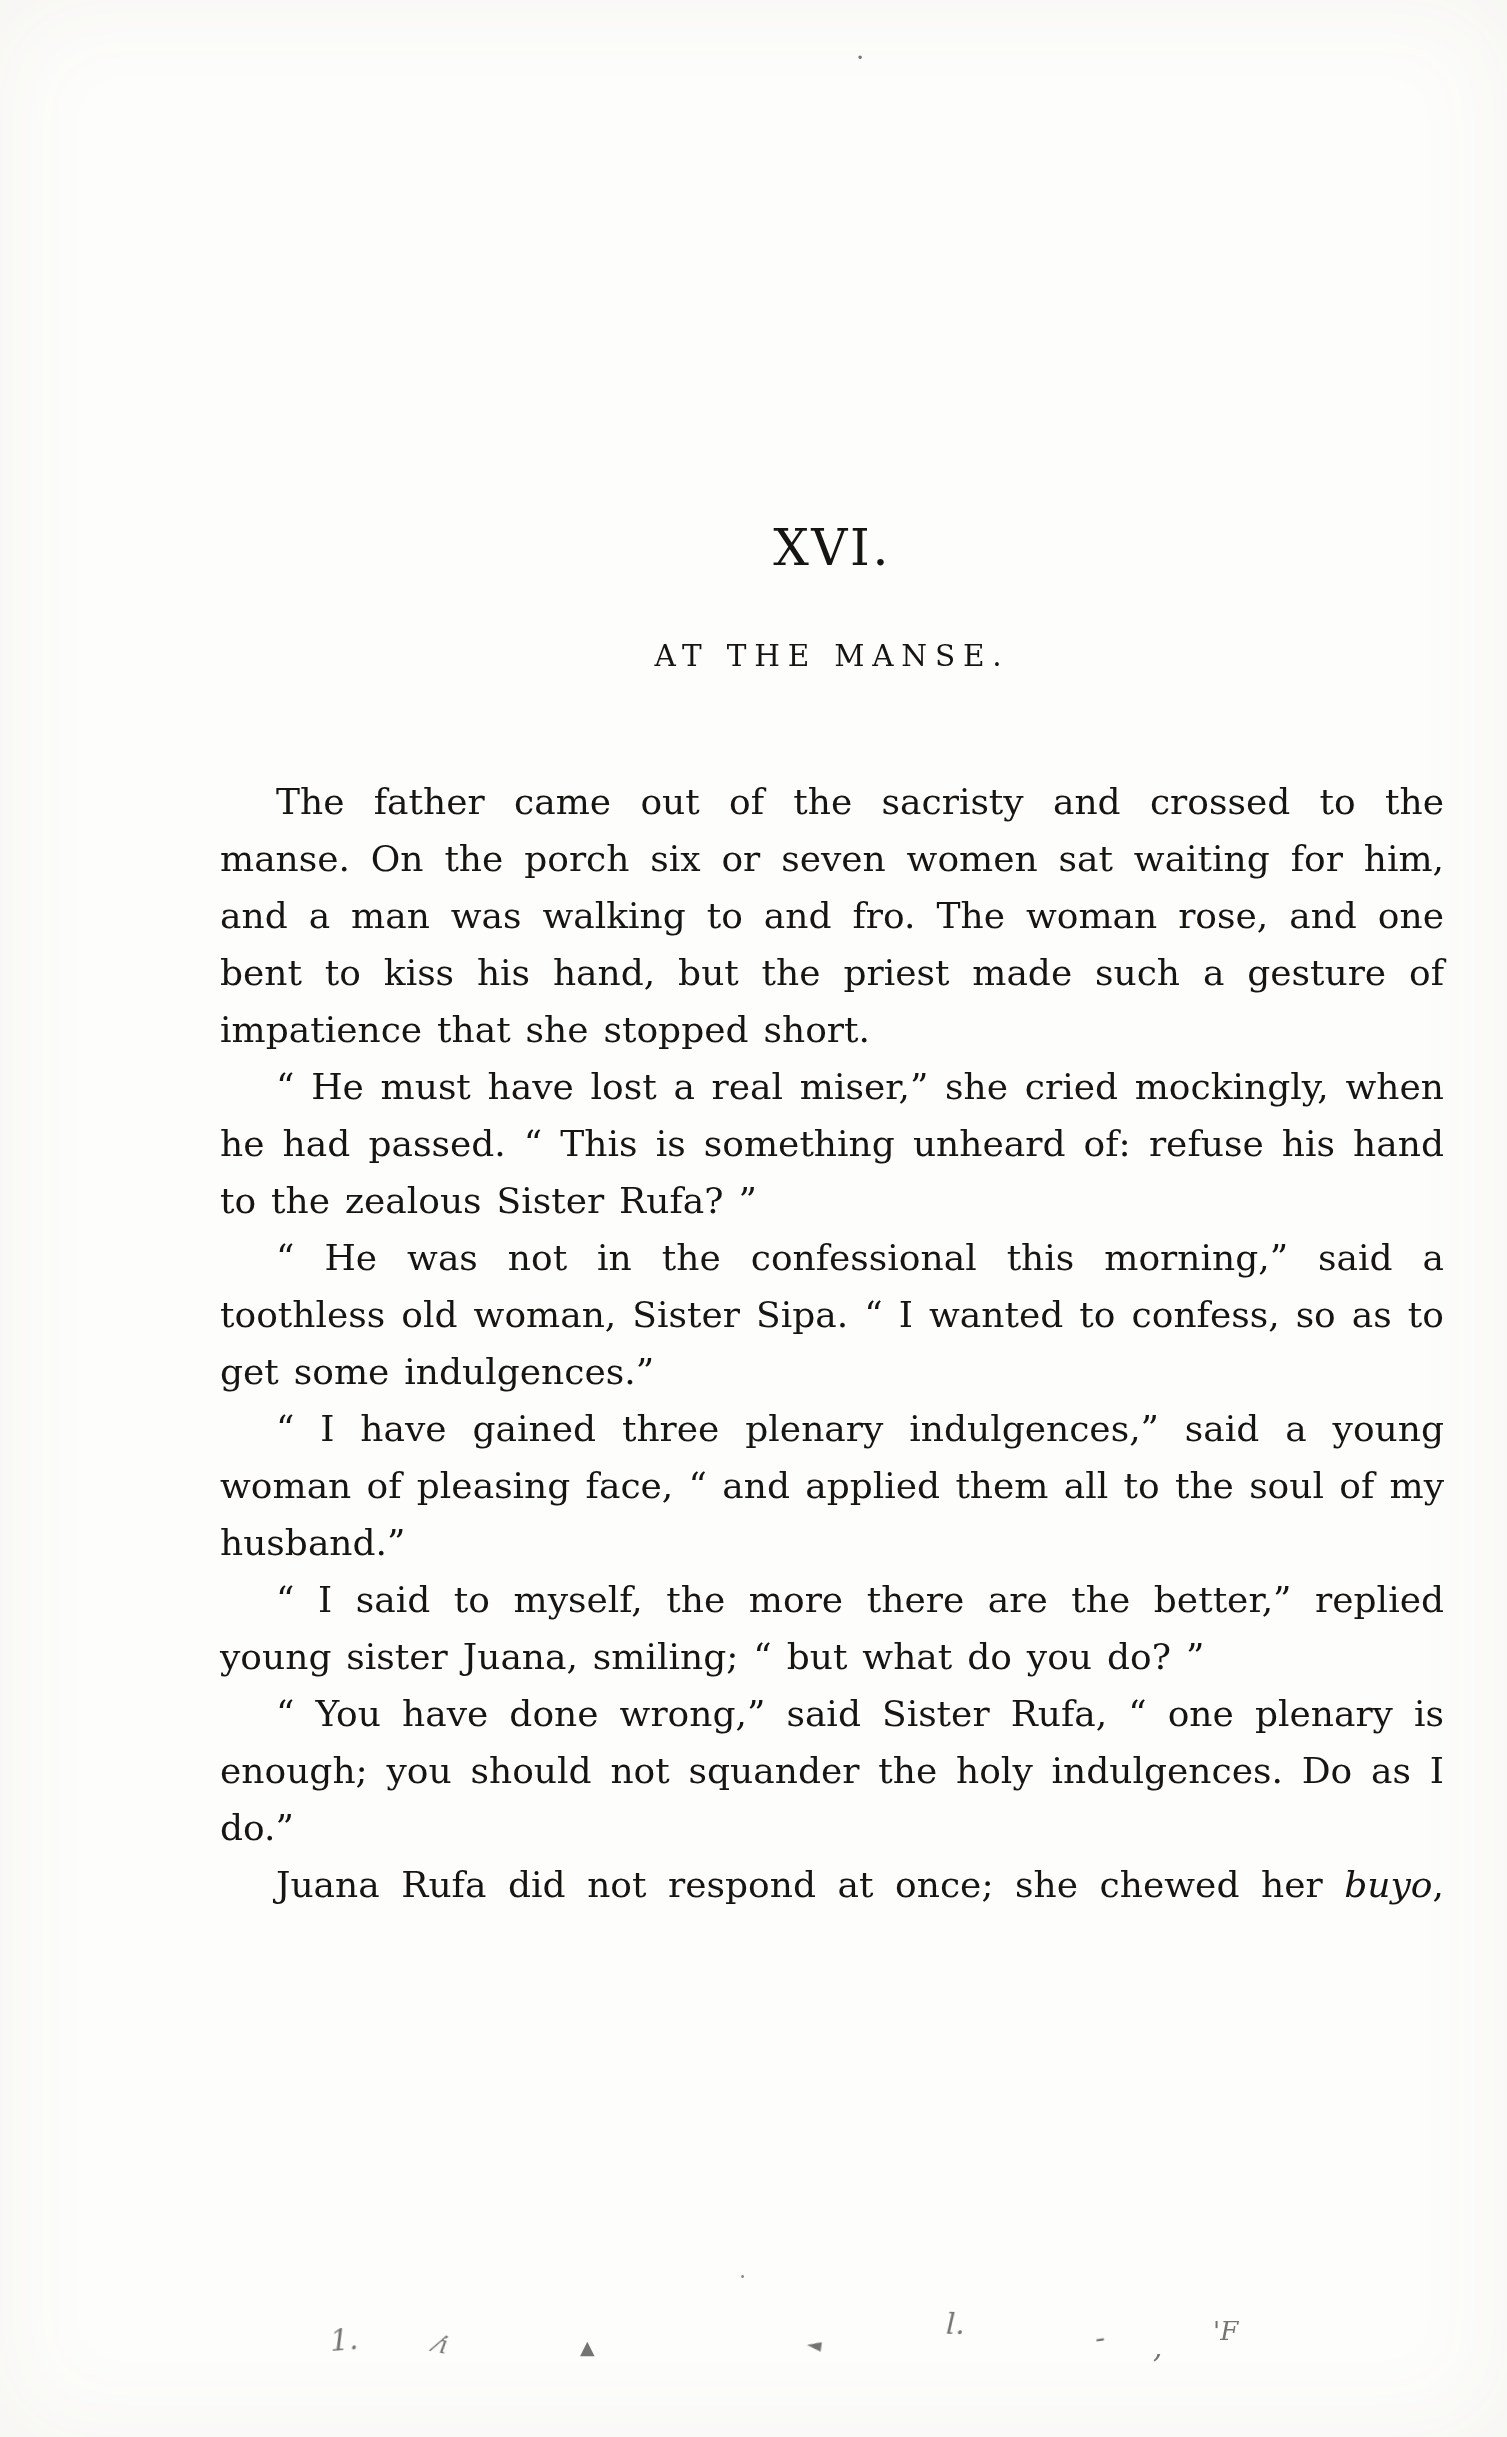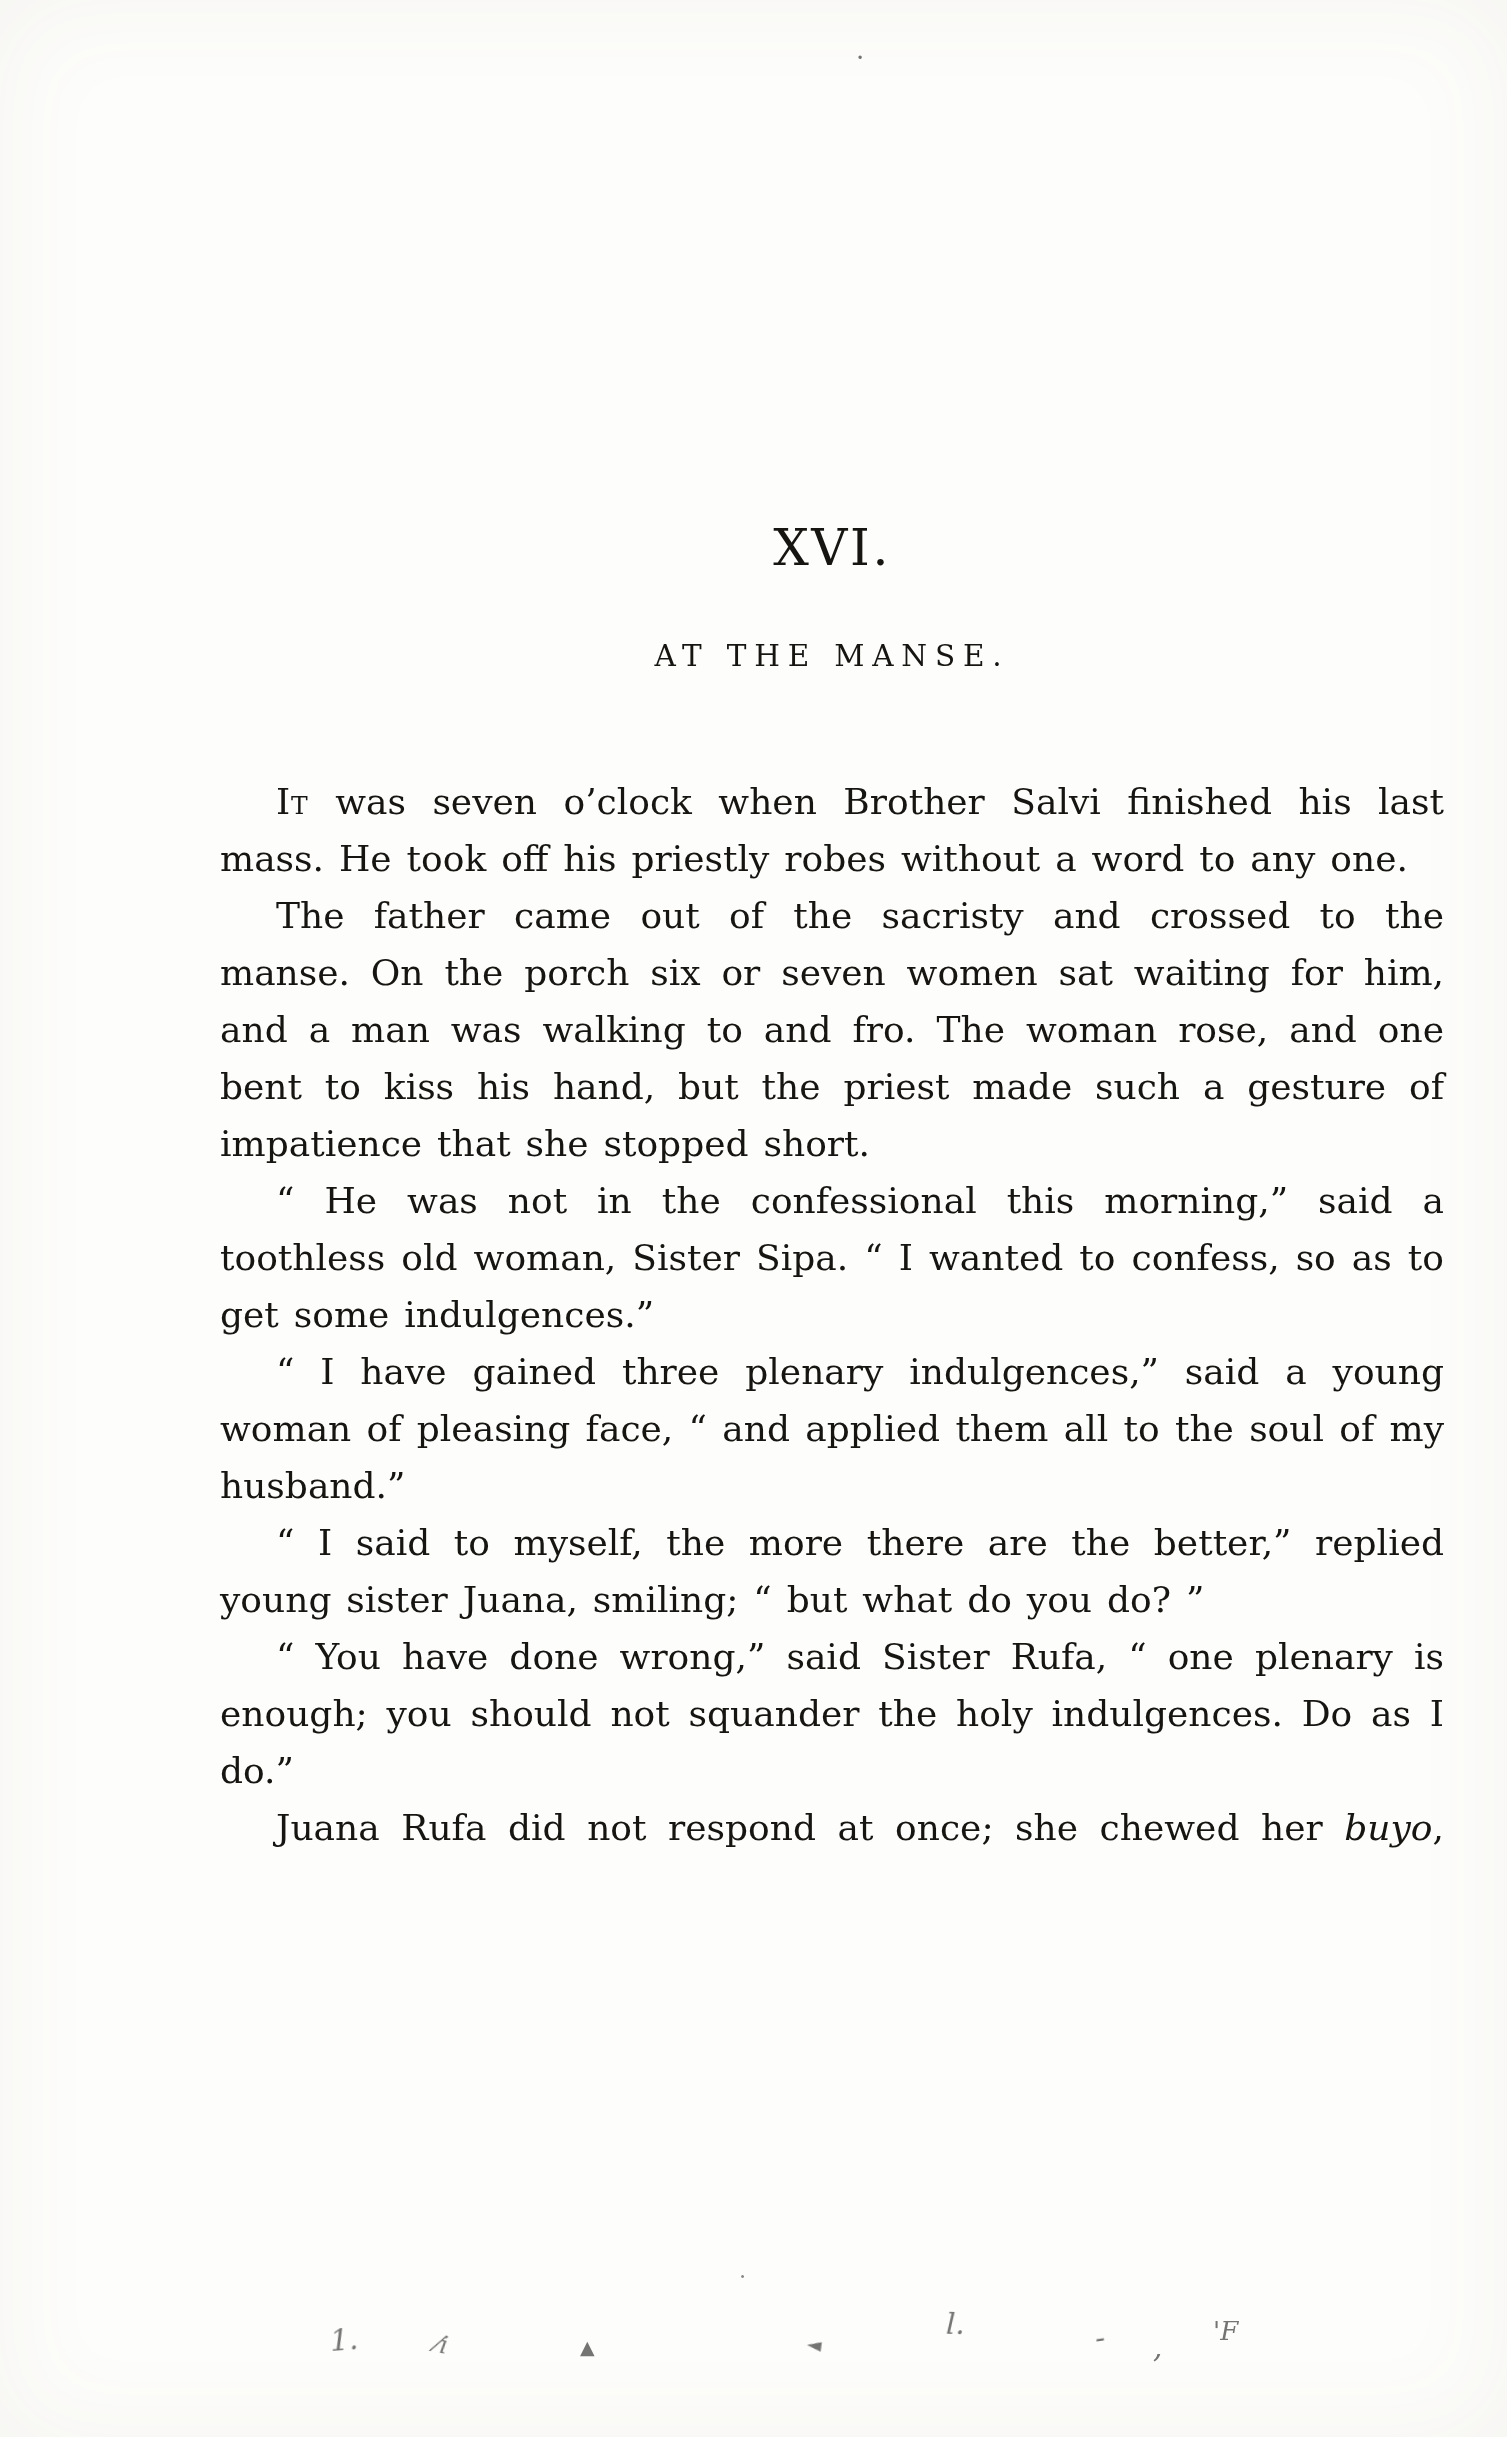--- a/index.html
+++ b/index.html
@@ -97,22 +97,22 @@
 <body>
 
 <div class="page">
 
   <span class="top-dot">·</span>
 
   <div class="content">
     <h1 class="chapter-number">XVI.</h1>
     <h2 class="chapter-title">AT THE MANSE.</h2>
     <div class="body-text" id="body-text">
-        <p><span class="run-smallcaps">It</span><span class="run-normal"> was seven o’clock when Brother Salvi finished his last mass. He took off his priestly robes without a word to any one.</span></p>
         <p><span class="run-normal">The father came out of the sacristy and crossed to the manse. On the porch six or seven women sat waiting for him, and a man was walking to and fro. The woman rose, and one bent to kiss his hand, but the priest made such a gesture of impatience that she stopped short.</span></p>
+        <p><span class="run-normal">“ He must have lost a real miser,” she cried mockingly, when he had passed. “ This is something unheard of: refuse his hand to the zealous Sister Rufa? ”</span></p>
         <p><span class="run-normal">“ He was not in the confessional this morning,” said a toothless old woman, Sister Sipa. “ I wanted to confess, so as to get some indulgences.”</span></p>
         <p><span class="run-normal">“ I have gained three plenary indulgences,” said a young woman of pleasing face, “ and applied them all to the soul of my husband.”</span></p>
         <p><span class="run-normal">“ I said to myself, the more there are the better,” replied young sister Juana, smiling; “ but what do you do? ”</span></p>
         <p><span class="run-normal">“ You have done wrong,” said Sister Rufa, “ one plenary is enough; you should not squander the holy indulgences. Do as I do.”</span></p>
         <p><span class="run-normal">Juana Rufa did not respond at once; she chewed her </span><span class="run-italic">buyo</span><span class="run-normal">,</span></p>
       </div>
   </div>
 
   <span class="speck">·</span>
 

